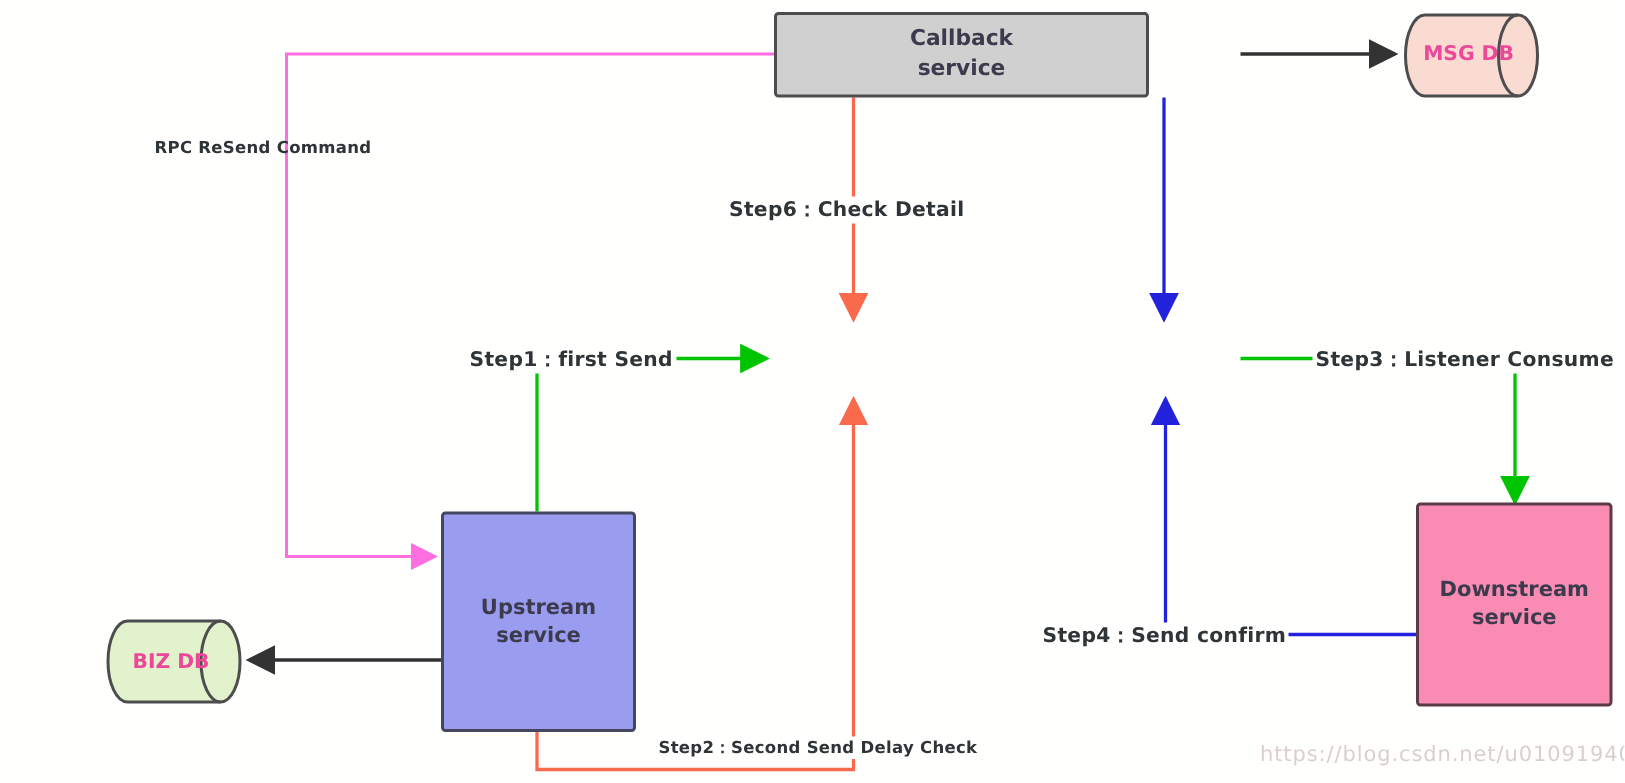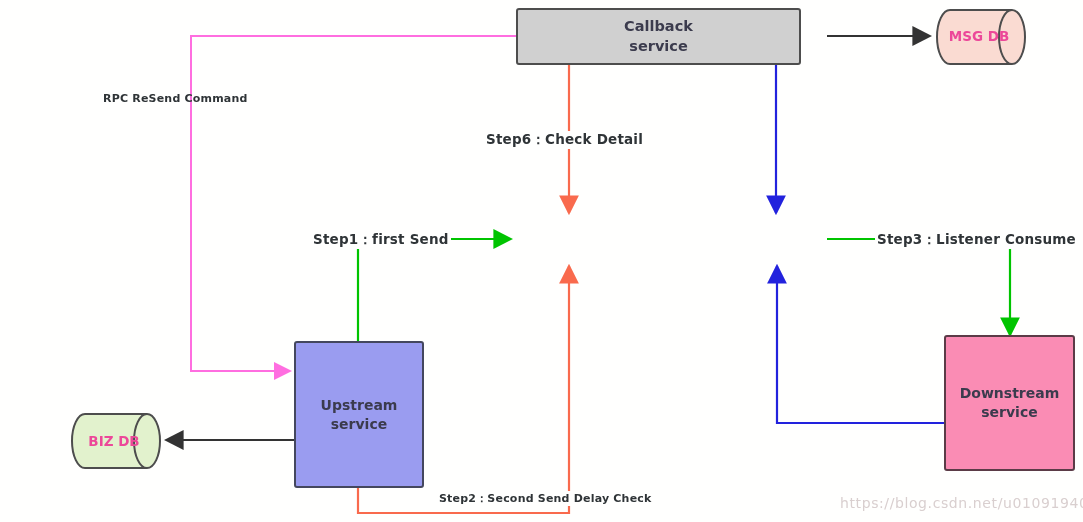--- a/index.html
+++ b/index.html
@@ -104,21 +104,21 @@
       <path d="M950,10 L1012,10 A13,27 0 0 1 1012,64 L950,64 A13,27 0 0 1 950,10 z" fill="#fadbd2" stroke="#4d4d4d" stroke-width="2"></path>
       <path d="M1012,10 A13,27 0 0 0 1012,64" fill="none" stroke="#4d4d4d" stroke-width="2"></path>
     </g>
 
     <g>
       <path d="M85,414 L147,414 A13,27 0 0 1 147,468 L85,468 A13,27 0 0 1 85,414 z" fill="#e2f2cd" stroke="#4d4d4d" stroke-width="2"></path>
       <path d="M147,414 A13,27 0 0 0 147,468" fill="none" stroke="#4d4d4d" stroke-width="2"></path>
     </g>
   </svg>
 
-  <div class="node-box" style="left:516px; top:8px; width:285px; height:57px; background:#d0d0d0; border:2px solid #4d4d4d; font-size:14.5px;">Callback
+  <div class="node-box" style="left:516px; top:8px; width:250px; height:57px; background:#d0d0d0; border:2px solid #4d4d4d; font-size:14.5px;">Callback
 service</div>
 
   <div class="db-label" style="left:946px; top:28px; width:66px; text-align:center; font-size:13.5px;">MSG DB</div>
 
 
   <div class="node-box" style="left:294px; top:341px; width:130px; height:147px; background:#9a9cf0; border:2px solid #44475e; font-size:14px;">Upstream
 service</div>
 
   <div class="node-box" style="left:944px; top:335px; width:131px; height:136px; background:#fa8cb4; border:2px solid #5b3b47; font-size:14px;">Downstream
 service</div>
@@ -127,18 +127,19 @@
 
   <div class="lbl" style="left:103px; top:92px; font-size:11px;">RPC ReSend Command</div>
 
   <div class="lbl" style="left:484px; top:131px; font-size:13.5px; background:#fffffe; padding:0 2px;">Step6：Check Detail</div>
 
 
   <div class="lbl" style="left:311px; top:231px; font-size:13.5px; background:#fffffe; padding:0 2px;">Step1：first Send</div>
 
   <div class="lbl" style="left:875px; top:231px; font-size:13.5px; background:#fffffe; padding:0 2px;">Step3：Listener Consume</div>
 
+  <div class="lbl" style="left:693px; top:415px; font-size:13.5px; background:#fffffe; padding:0 2px;">Step4：Send confirm</div>
 
   <div class="lbl" style="left:437px; top:491px; font-size:11px; background:#fffffe; padding:0 2px;">Step2：Second Send Delay Check</div>
 
   <div class="watermark" style="left:840px; top:495px; font-size:14px;">https://blog.csdn.net/u010919402</div>
 
 </div>
 
 </body></html>

